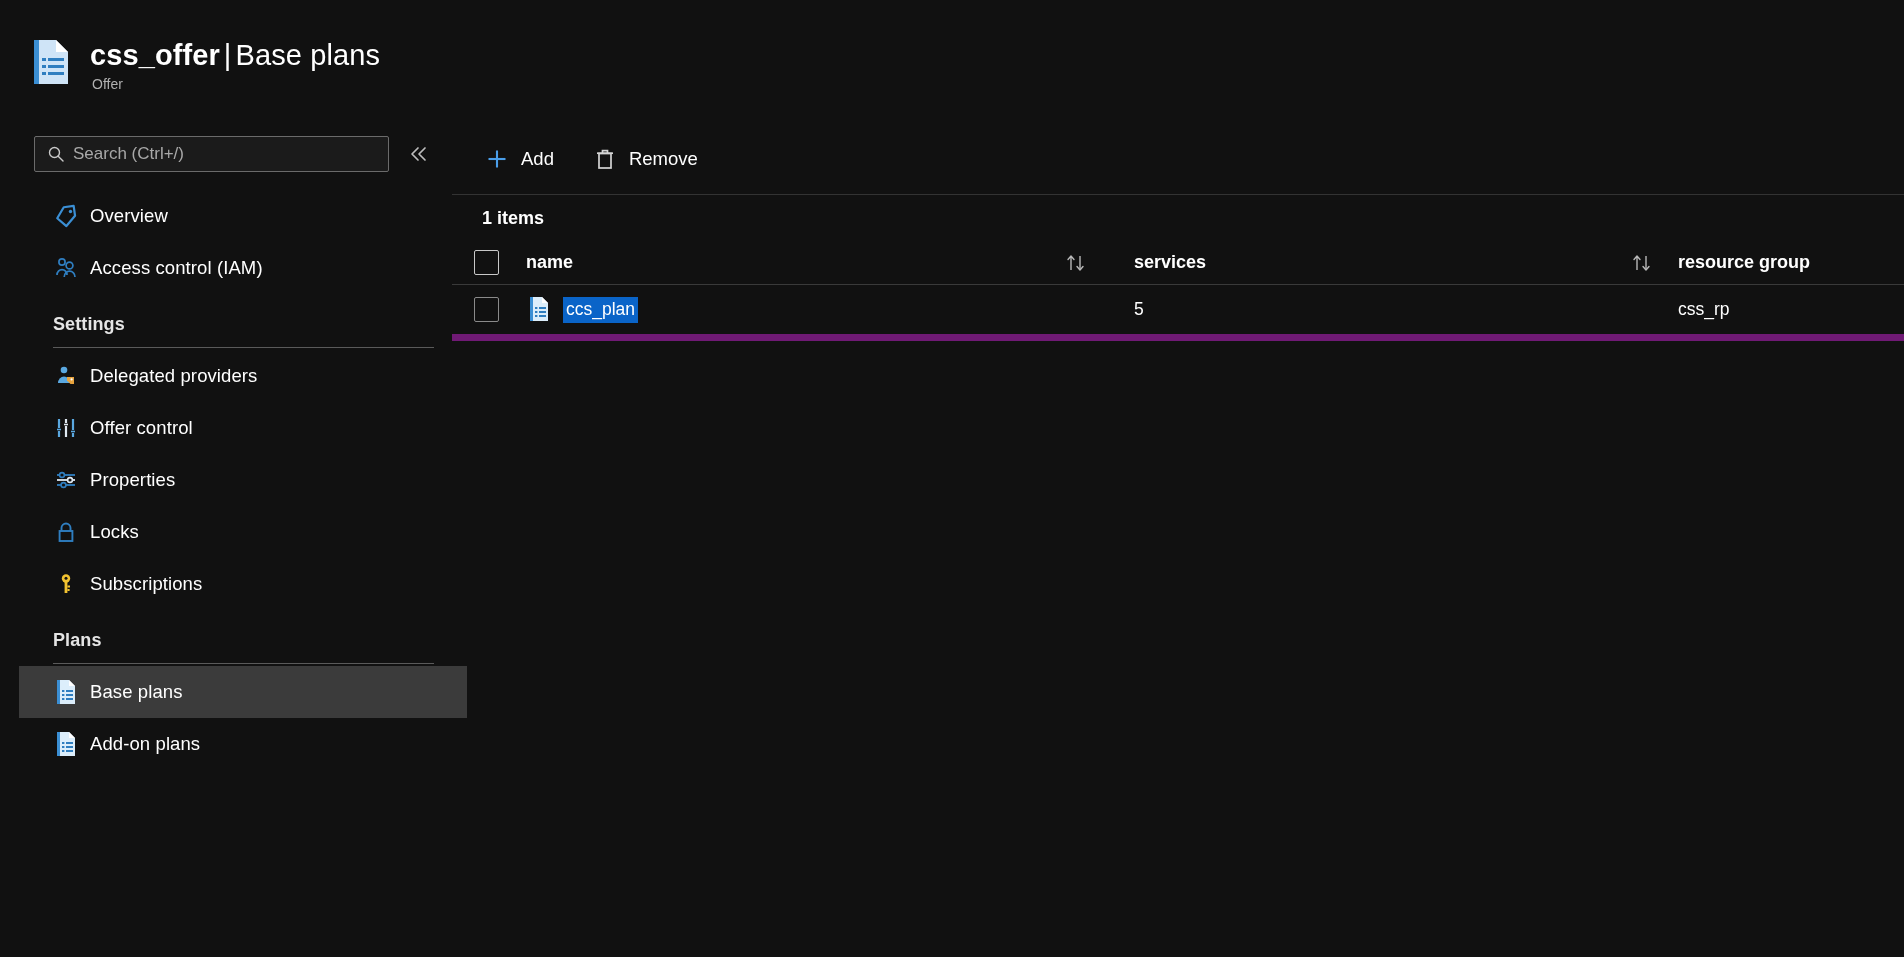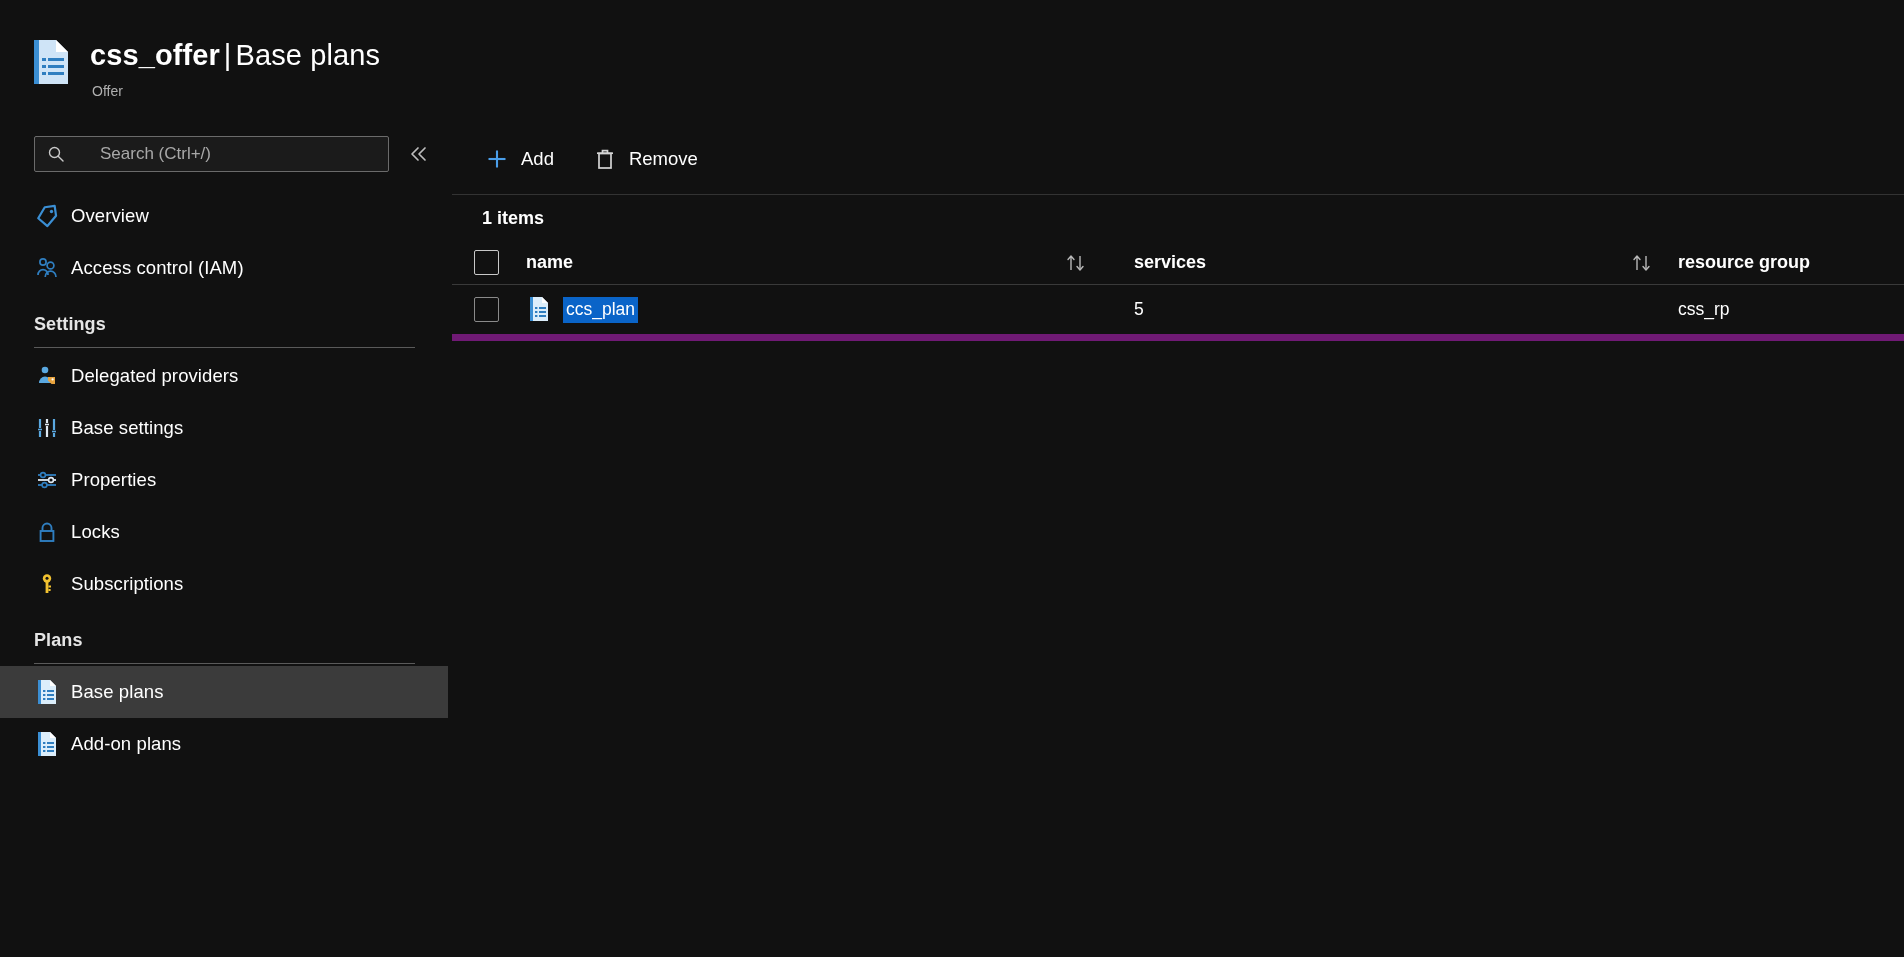--- a/index.html
+++ b/index.html
@@ -48,21 +48,21 @@
     white-space: nowrap;
     letter-spacing: 0.1px;
   }
   .title-resource { font-weight: 700; }
   .title-sep { font-weight: 400; color: #ffffff; padding: 0 4px; }
   .title-page { font-weight: 400; }
   .subtitle {
     font-size: 14px;
     line-height: 18px;
     color: #b0b0b0;
-    margin-top: 9px;
+    margin-top: 2px;
     margin-left: 2px;
   }
 
   
   .sidebar {
     position: absolute;
     left: 0; top: 128px;
     width: 452px;
     height: 829px;
   }
@@ -75,21 +75,20 @@
   }
   .search-box {
     position: relative;
     width: 355px;
     height: 36px;
     border: 1px solid #6b6b6b;
     background: #1b1b1b;
     display: flex;
     align-items: center;
     border-radius: 2px;
-    gap: 27px;
   }
   .search-icon {
     width: 18px; height: 18px;
     margin: 0 8px 0 12px;
     flex: none;
   }
   .search-input {
     background: transparent;
     border: none;
     outline: none;
@@ -103,21 +102,21 @@
   .collapse-btn {
     width: 34px;
     height: 34px;
     margin-left: 12px;
     display: flex;
     align-items: center;
     justify-content: center;
     cursor: pointer;
   }
 
-  .nav { margin-top: 10px; }
+  .nav { margin-top: 10px; padding-left: 19px; }
 
   .nav-item {
     display: flex;
     align-items: center;
     height: 52px;
     padding-left: 34px;
     cursor: pointer;
     position: relative;
   }
   .nav-item .nav-icon {
@@ -394,21 +393,21 @@
             <line x1="12" y1="3" x2="12" y2="21" stroke="#dfe9f2" stroke-width="2.2"></line>
             <line x1="19" y1="3" x2="19" y2="21" stroke="#5aa8e0" stroke-width="2.2"></line>
             <rect x="2.8" y="12" width="4.4" height="3" fill="#111111"></rect>
             <rect x="9.8" y="7" width="4.4" height="3" fill="#111111"></rect>
             <rect x="16.8" y="14" width="4.4" height="3" fill="#111111"></rect>
             <line x1="3" y1="13.5" x2="7" y2="13.5" stroke="#5aa8e0" stroke-width="1.6"></line>
             <line x1="10" y1="8.5" x2="14" y2="8.5" stroke="#dfe9f2" stroke-width="1.6"></line>
             <line x1="17" y1="15.5" x2="21" y2="15.5" stroke="#5aa8e0" stroke-width="1.6"></line>
           </svg>
         </span>
-        <span class="nav-label">Base settings</span>
+        <span class="nav-label">Offer control</span>
       </div>
 
       <div class="nav-item">
         <span class="nav-icon">
           <svg viewBox="0 0 24 24" width="24" height="24">
             <line x1="3" y1="7" x2="21" y2="7" stroke="#2f7ec0" stroke-width="1.8"></line>
             <line x1="3" y1="12" x2="21" y2="12" stroke="#dfe9f2" stroke-width="1.8"></line>
             <line x1="3" y1="17" x2="21" y2="17" stroke="#2f7ec0" stroke-width="1.8"></line>
             <circle cx="8" cy="7" r="2.4" fill="#111111" stroke="#2f7ec0" stroke-width="1.6"></circle>
             <circle cx="16" cy="12" r="2.4" fill="#111111" stroke="#dfe9f2" stroke-width="1.6"></circle>

